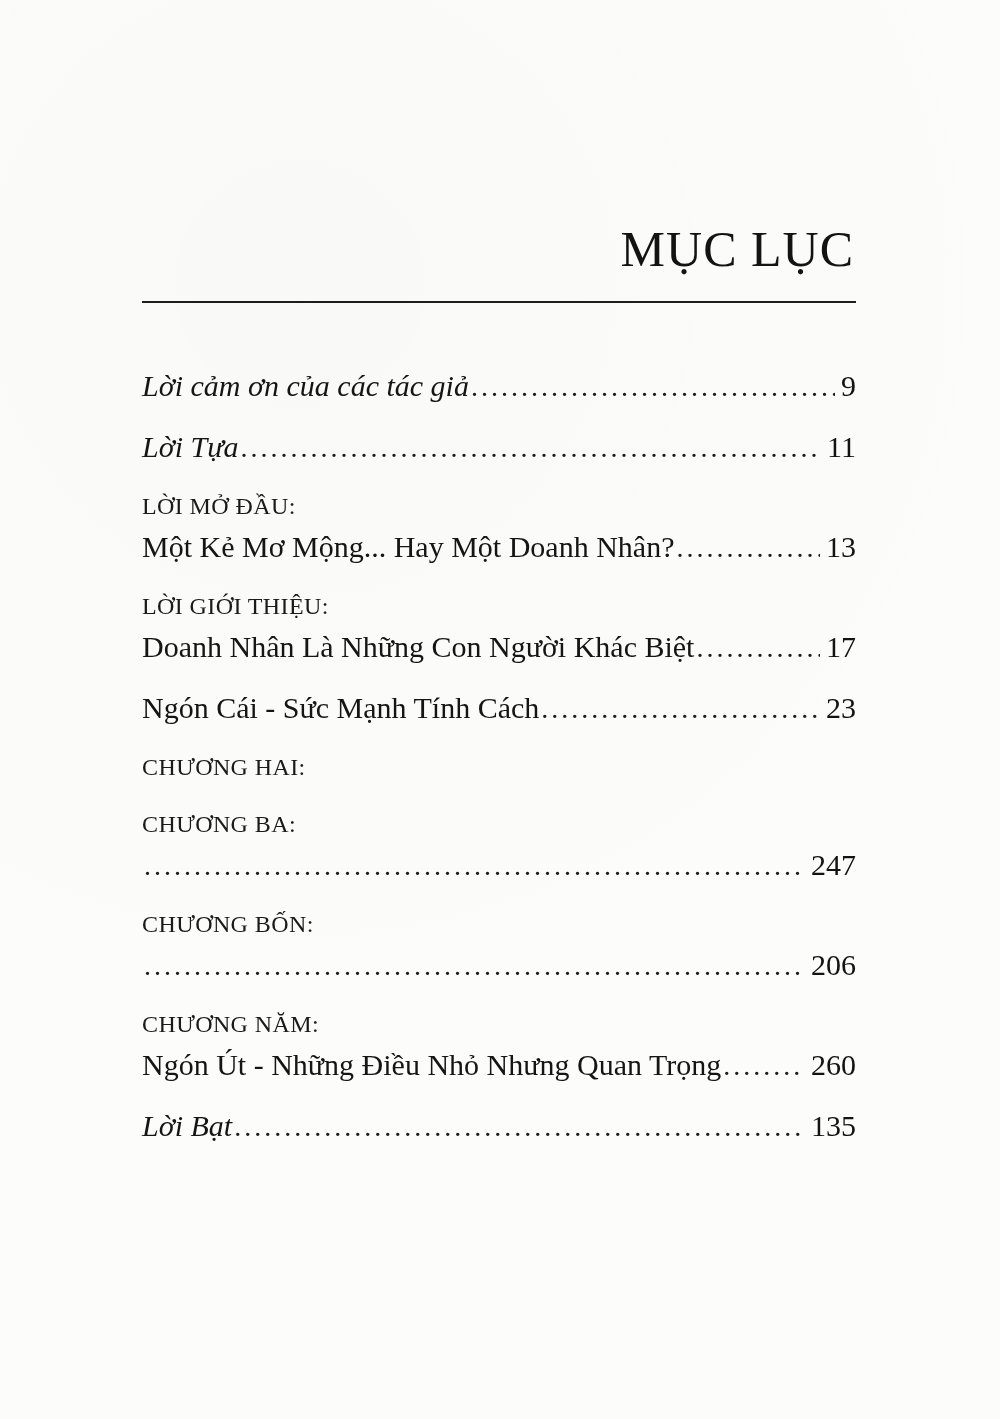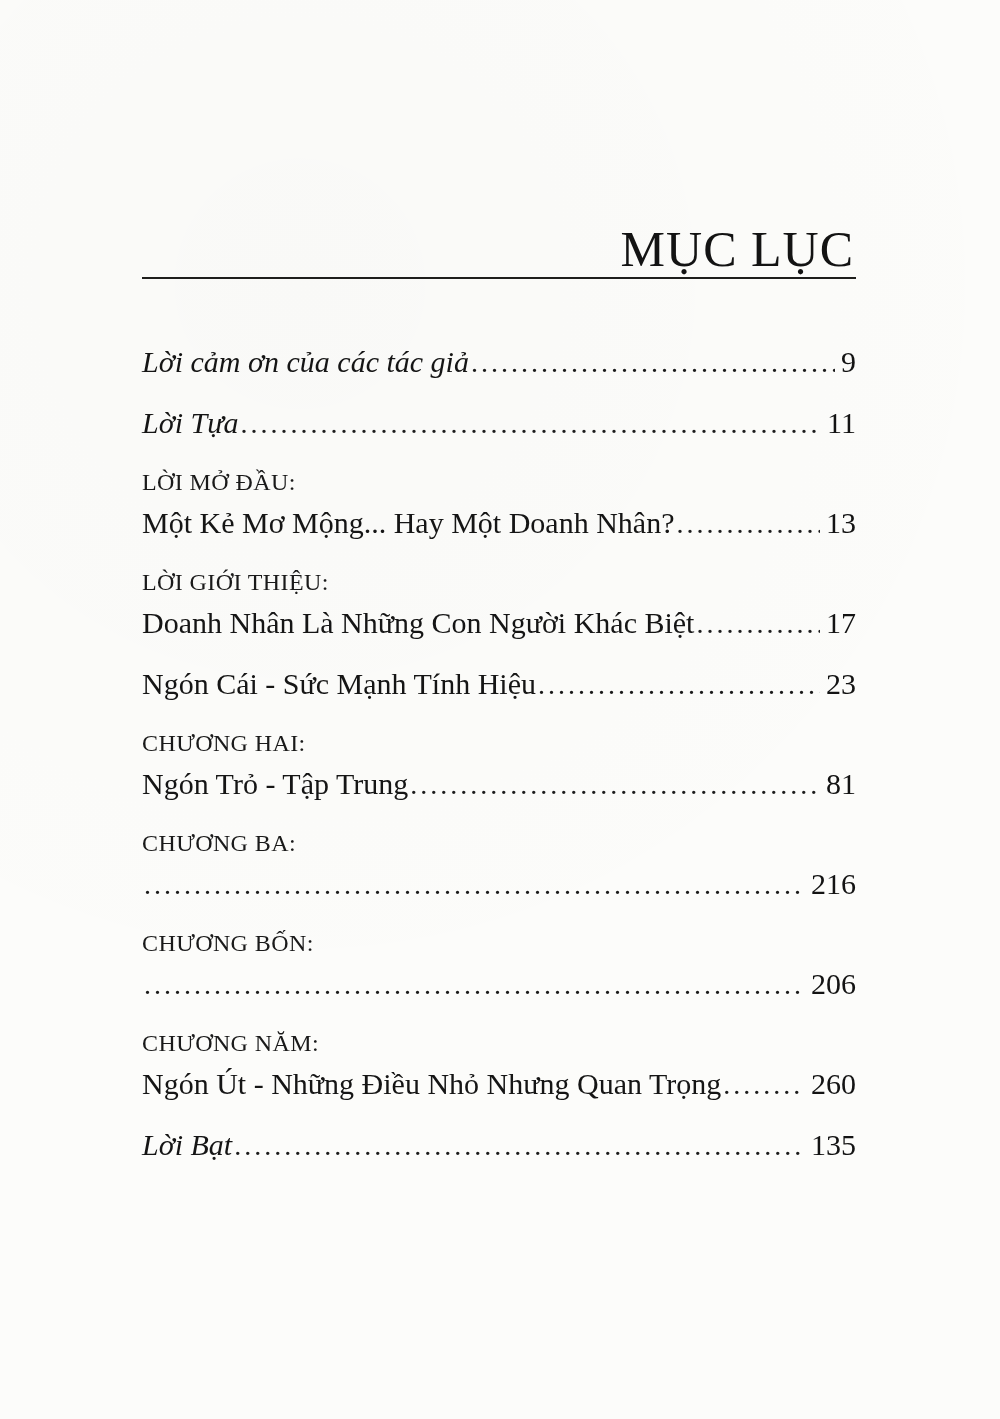--- a/index.html
+++ b/index.html
@@ -28,21 +28,21 @@
     position: absolute;
     left: 142px;
     top: 222px;
     width: 714px;
   }
   .toc-header {
     margin: 0 0 0 0;
   }
   .page-title {
     margin: 0;
-    padding: 0 2px 0 0;
+    padding: 0 2px 24px 0;
     font-size: 50px;
     font-weight: 500;
     letter-spacing: 1px;
     text-align: right;
     line-height: 1.1;
     color: #131313;
   }
   .title-rule {
     height: 2px;
     background: #1e1e1c;
@@ -133,38 +133,33 @@
         <div class="toc-entry">
           <div class="entry-label">LỜI GIỚI THIỆU:</div>
           <div class="entry-line">
             <span class="entry-title">Doanh Nhân Là Những Con Người Khác Biệt</span>
             <span class="leader"></span>
             <span class="entry-page">17</span>
           </div>
         </div>
         <div class="toc-entry">
           <div class="entry-line">
-            <span class="entry-title">Ngón Cái - Sức Mạnh Tính Hiệu</span>
+            <span class="entry-title">Ngón Cái - Sức Mạnh Tính Cách</span>
             <span class="leader"></span>
             <span class="entry-page">23</span>
           </div>
         </div>
         <div class="toc-entry">
           <div class="entry-label">CHƯƠNG HAI:</div>
-          <div class="entry-line">
-            <span class="entry-title">Ngón Trỏ - Tập Trung</span>
-            <span class="leader"></span>
-            <span class="entry-page">81</span>
-          </div>
         </div>
         <div class="toc-entry">
           <div class="entry-label">CHƯƠNG BA:</div>
           <div class="entry-line">
             <span class="leader"></span>
-            <span class="entry-page">216</span>
+            <span class="entry-page">247</span>
           </div>
         </div>
         <div class="toc-entry">
           <div class="entry-label">CHƯƠNG BỐN:</div>
           <div class="entry-line">
             <span class="leader"></span>
             <span class="entry-page">206</span>
           </div>
         </div>
         <div class="toc-entry">

